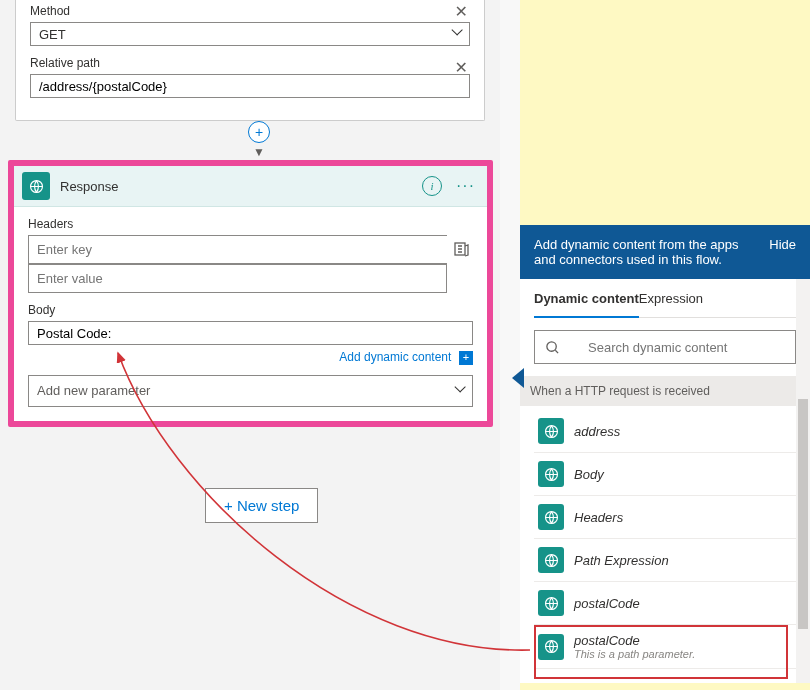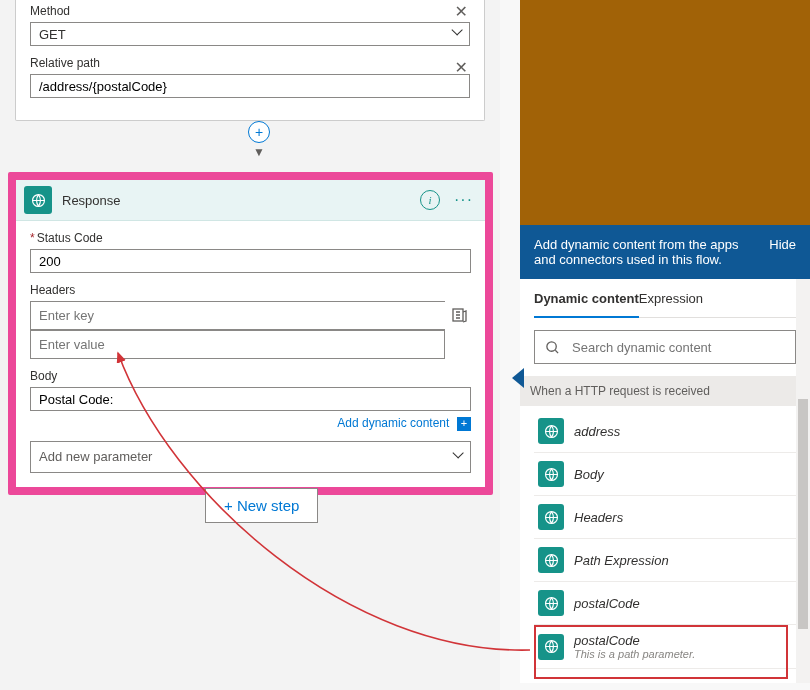--- a/index.html
+++ b/index.html
@@ -18,44 +18,44 @@
     left: 0; top: 0;
     width: 500px;
     height: 690px;
     background: #f3f3f3;
   }
   .right-pane {
     position: absolute;
     left: 520px;
     top: 0;
     width: 290px;
-    height: 496px;
-    background: #a16207;
+    height: 690px;
+    background: #fef9c3;
   }
 
   
   .card {
     background: #fff;
     border: 1px solid #ccc;
     border-radius: 2px;
     position: absolute;
   }
   .card-top {
     left: 15px;
     top: 0;
     width: 470px;
     border-top: none;
     border-radius: 0 0 2px 2px;
     padding: 4px 14px 12px 14px;
   }
   .card-resp {
     left: 8px;
-    top: 172px;
+    top: 160px;
     width: 485px;
-    border: 8px solid #ec4899;
+    border: 6px solid #ec4899;
   }
   .card-resp .header {
     display: flex;
     align-items: center;
     background: #e8f4f4;
     border-bottom: 1px solid #d0e6e4;
     padding: 6px 8px;
     gap: 10px;
   }
   .card-resp .header .icon-circle {
@@ -259,21 +259,21 @@
     border-bottom: 2px solid #0078d4;
     margin-bottom: -1px;
   }
   .dc-search {
     margin: 12px 0;
     display: flex;
     align-items: center;
     border: 1px solid #8a8886;
     height: 34px;
     padding: 0 10px;
-    gap: 12px;
+    gap: 28px;
   }
   .dc-search input {
     border: none;
     outline: none;
     flex: 1;
     font-size: 13px;
     font-family: inherit;
   }
   .search-svg { width: 15px; height: 15px; }
   .dc-section-title {
@@ -390,24 +390,20 @@
         <svg class="globe" viewBox="0 0 20 20">
             <circle cx="10" cy="10" r="7"></circle>
             <path d="M3 10h14M10 3c3 4 3 10 0 14M10 3c-3 4-3 10 0 14"></path>
           </svg>
       </div>
       <div class="title">Response</div>
       <div class="info">i</div>
       <div class="dots">···</div>
     </div>
     <div class="body">
-      <div class="field">
-        <label class="field-label"><span class="req">*</span><span>Status Code</span></label>
-        <input class="text-input" value="200" style="">
-      </div>
       <div class="field" style="padding-right:26px;">
         <label class="field-label">Headers</label>
         <div class="headers-row" style="position:relative;flex-direction:column;">
           <input class="text-input" placeholder="Enter key" style="">
           <input class="text-input" placeholder="Enter value" style="">
           <span class="switch-icon">
             <svg viewBox="0 0 18 18" width="18" height="18" fill="none" stroke="#605e5c" stroke-width="1.3">
                 <rect x="2" y="2" width="10" height="12"></rect>
                 <path d="M5 5h4M5 8h4M5 11h4M12 5l3-1v10l-3 1"></path>
               </svg>

